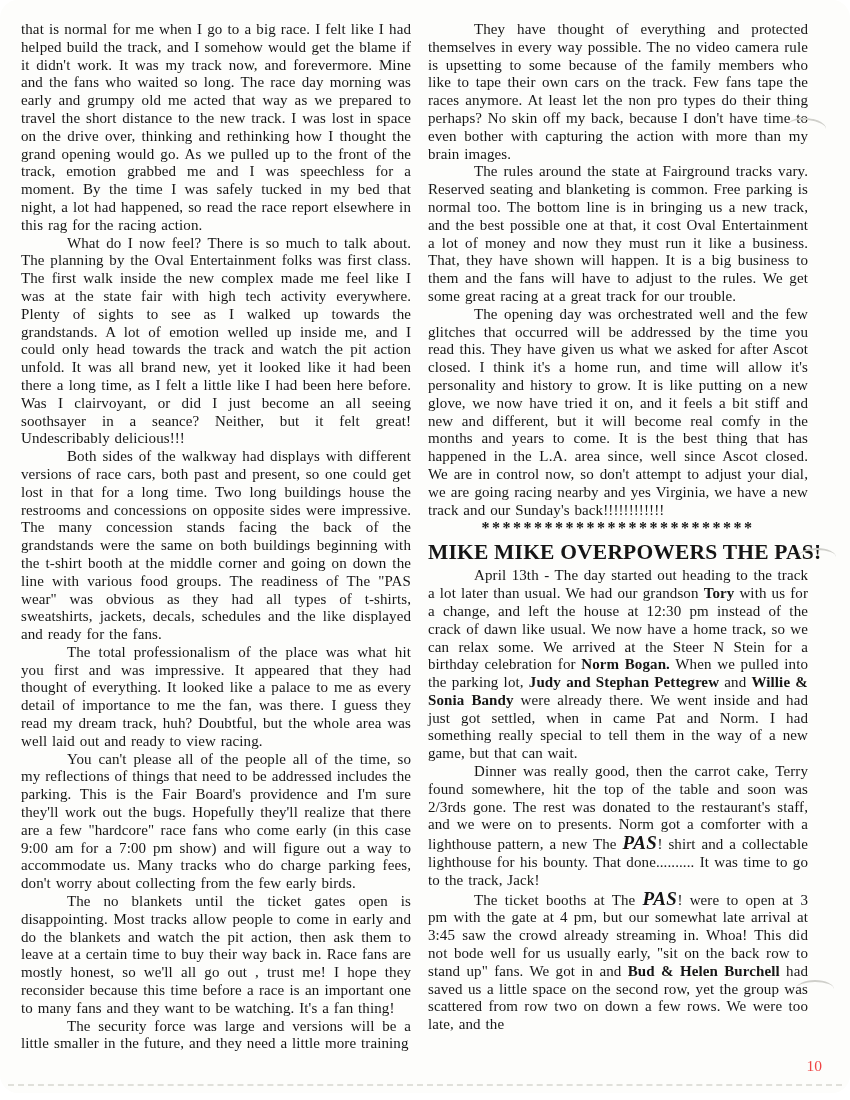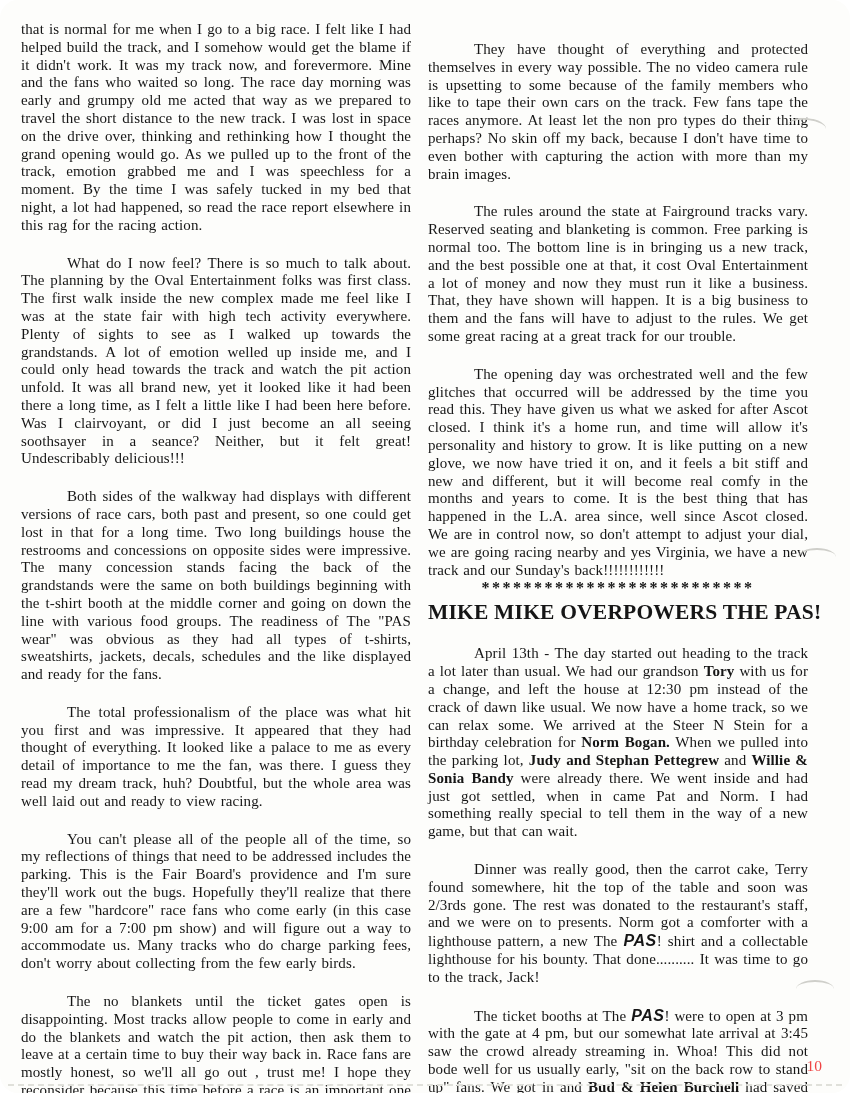--- a/index.html
+++ b/index.html
@@ -26,27 +26,27 @@
   .col-left  { width: 390px; }
   .col-right { width: 380px; }
   p.para {
     margin: 0;
     text-align: justify;
     font-size: 15px;
     line-height: 17.8px;
     letter-spacing: 0.1px;
     word-spacing: 1px;
   }
-  p.indent { text-indent: 46px; margin-top: 20px; }
+  p.indent { text-indent: 46px; }
   .b { font-weight: bold; }
   .pas {
     font-weight: bold;
     font-style: italic;
-    font-family: Liberation Sans, sans-serif;
-    font-size: 16px;
+    font-family: Liberation Serif, serif;
+    font-size: 19px;
     letter-spacing: 0.5px;
   }
   .stars {
     text-align: center;
     font-weight: bold;
     font-size: 16px;
     line-height: 18px;
     letter-spacing: 2.5px;
     margin: 0;
     white-space: nowrap;

